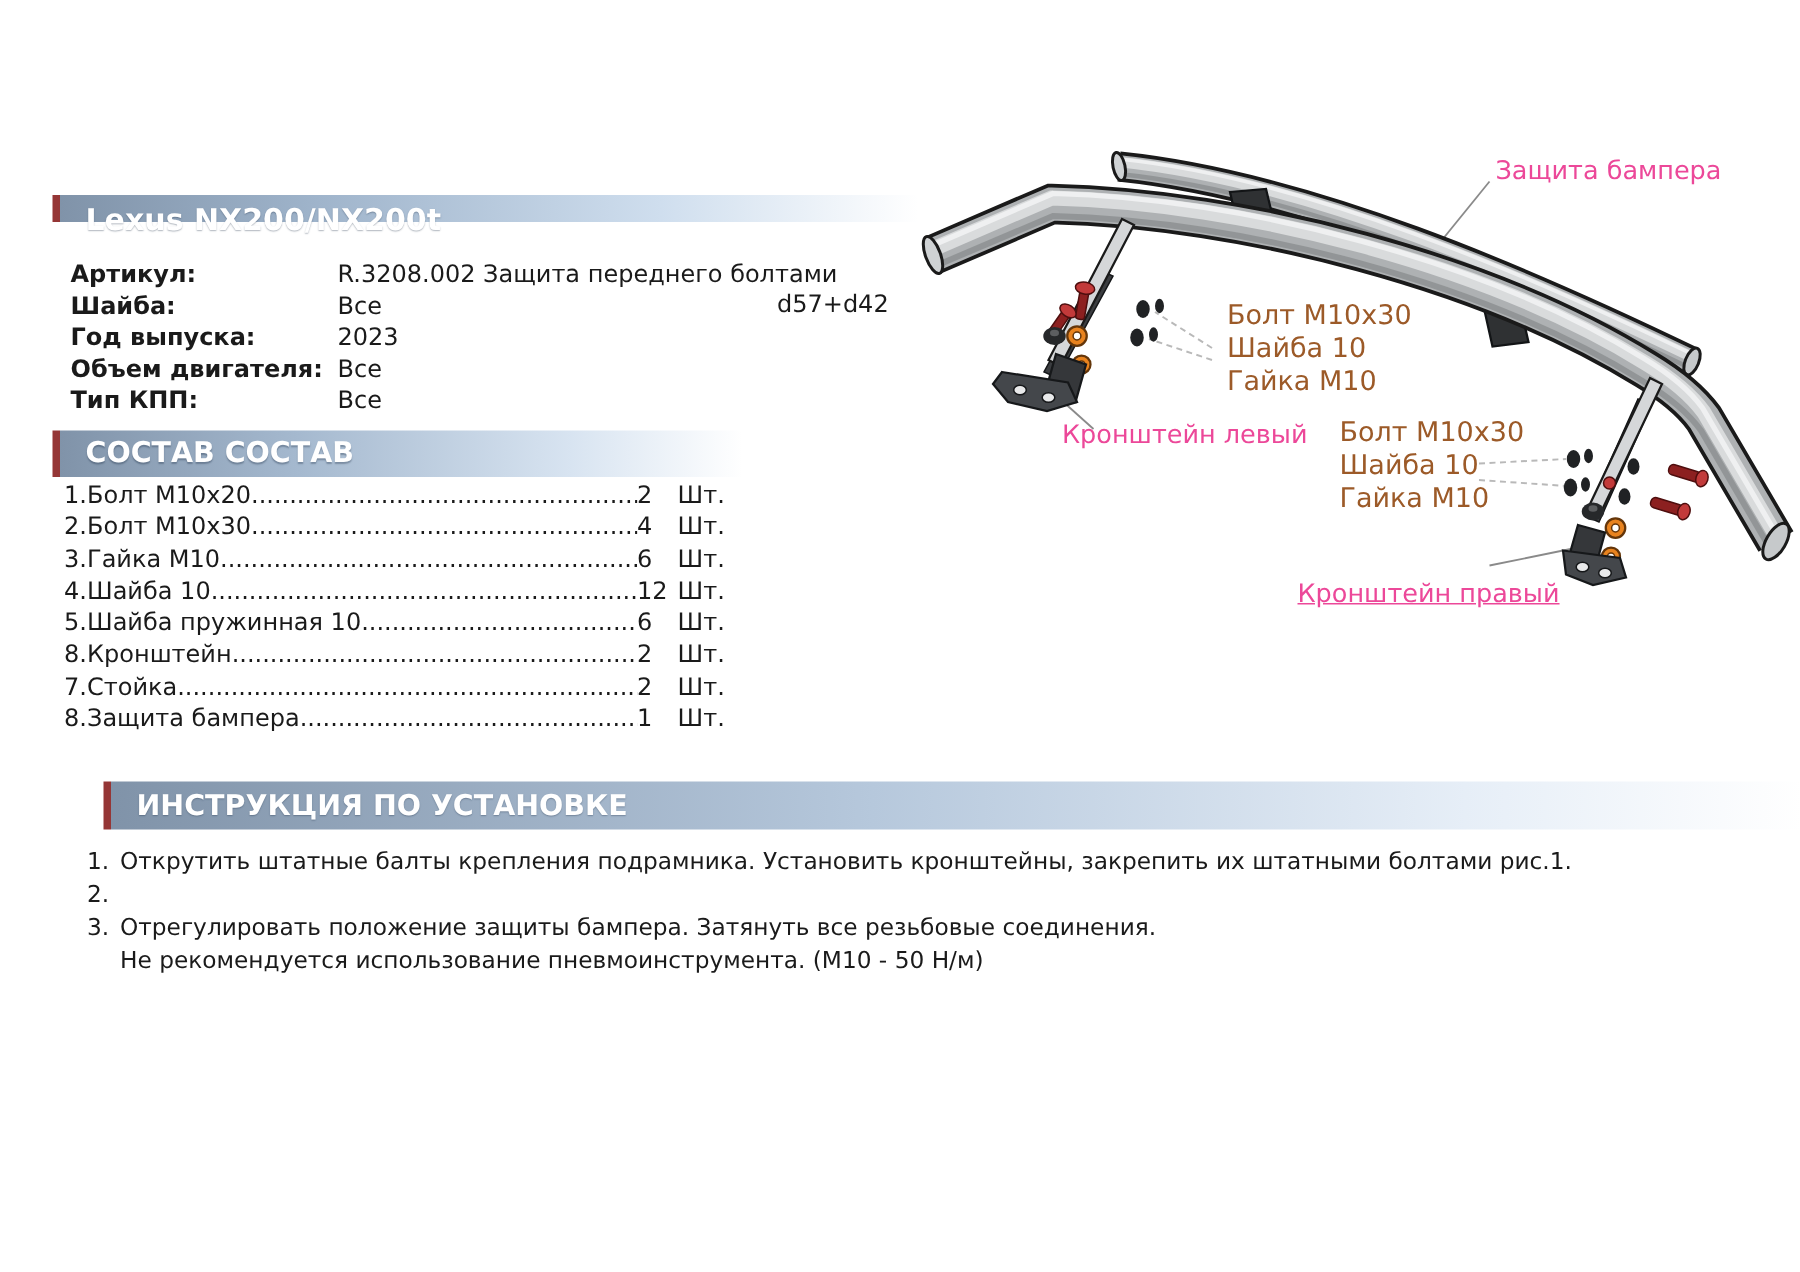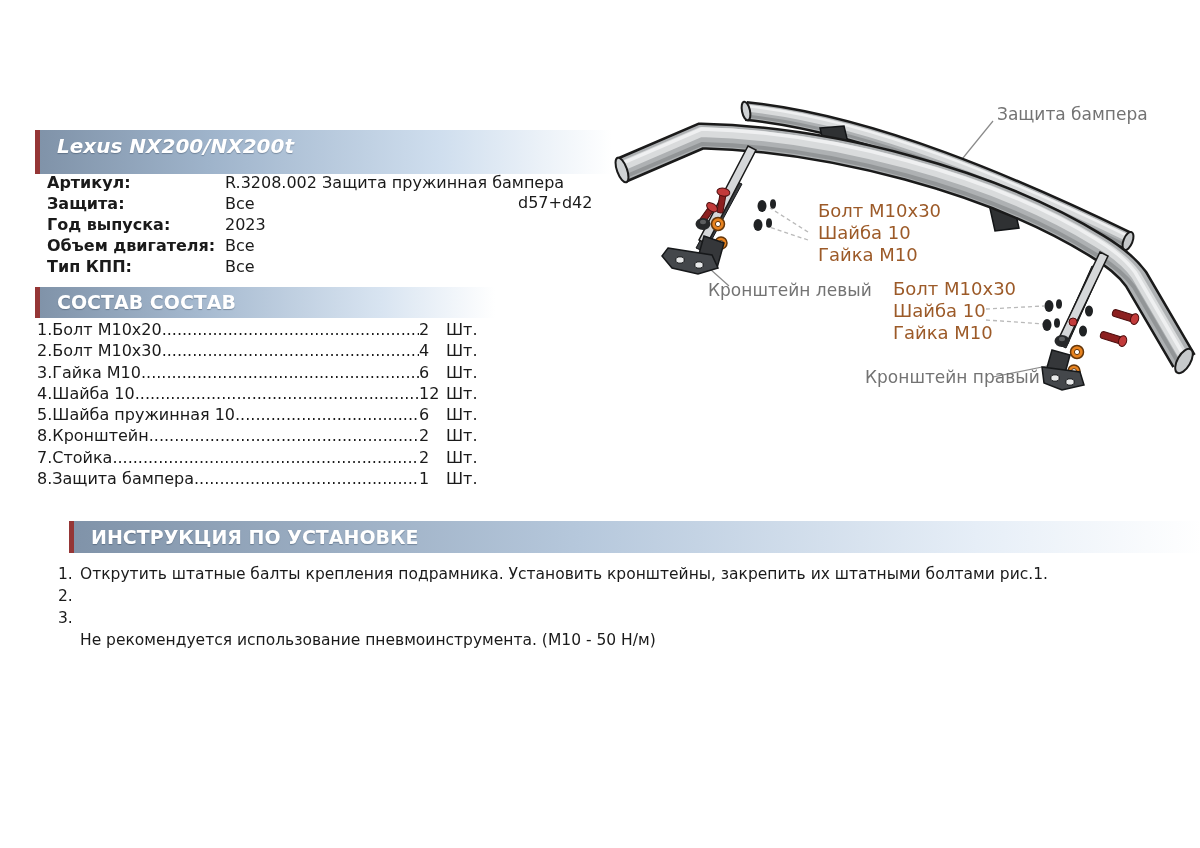--- a/index.html
+++ b/index.html
@@ -8,72 +8,71 @@
     font-family:"DejaVu Sans", sans-serif; color:#1a1a1a; overflow:hidden;
   }
   
   .bar {
     position:absolute; left:35px; border-left:5px solid #953636;
     color:#ffffff; font-weight:bold; white-space:nowrap;
     text-shadow:0 1px 1px rgba(30,45,70,.35);
   }
   .bar .bar-text { padding-left:17px; }
   .bar1 {
-    top:130px; width:572px; height:44px; line-height:33px; font-size:20px;
+    top:130px; width:572px; height:18px; line-height:33px; font-size:20px;
     background:linear-gradient(90deg,#8093a9 0%,#9fb4cb 30%,#cfdeee 70%,#ffffff 100%);
-    font-style:italic;
   }
   .bar2 {
     top:287px; width:455px; height:31px; line-height:31px; font-size:19px;
     background:linear-gradient(90deg,#8093a9 0%,#a5b9cf 35%,#d8e4f1 75%,#ffffff 100%);
   }
   .bar3 {
     top:521px; width:1128px; height:32px; line-height:32px; font-size:19px;
     background:linear-gradient(90deg,#8093a9 0%,#b6c8dc 45%,#e6eef7 80%,#ffffff 100%);
     margin-left:34px;
   }
   
   .specs { position:absolute; left:47px; top:172px; font-size:16px; line-height:21px; }
   .spec-row { display:flex; white-space:nowrap; }
   .spec-label { font-weight:bold; width:178px; }
   .spec-note { position:absolute; left:518px; top:193px; font-size:16px; }
   
   .parts { position:absolute; left:37px; top:319px; width:452px; font-size:16px; line-height:21.3px; }
-  .part-row { display:flex; align-items:baseline; }
+  .part-row { display:flex; align-items:baseline;justify-content:center; }
   .part-main { flex:0 0 382px; display:flex; overflow:hidden; align-items:baseline; }
   .part-name { white-space:nowrap; }
   .part-leader { flex:1 1 auto; overflow:hidden; white-space:nowrap; }
   .part-qty { flex:0 0 27px; }
   .part-unit { flex:none; }
   
   .instructions { position:absolute; left:58px; top:563px; font-size:15.5px; line-height:22px; }
   .step { display:flex; }
   .step-num { width:22px; flex:none; }
   .step-text { white-space:nowrap; }
   
-  .dlabel { position:absolute; font-size:17px; color:#737373; white-space:nowrap; }
+  .dlabel { position:absolute; font-size:17px; color:#ec4899; white-space:nowrap; }
   .fastener-group { position:absolute; font-size:18px; line-height:22px; color:#9c5a28; white-space:nowrap; }
   .diagram-svg { position:absolute; left:600px; top:60px; width:600px; height:420px; }
 </style>
 </head>
 <body>
 
 <div class="page">
 
   <div class="bar bar1">
     <div class="bar-text">Lexus NX200/NX200t</div>
   </div>
 
   <div class="specs">
     <div class="spec-row">
       <span class="spec-label">Артикул:</span>
-      <span class="spec-value">R.3208.002 Защита пружинная бампера</span>
-    </div>
-    <div class="spec-row">
-      <span class="spec-label">Защита:</span>
+      <span class="spec-value">R.3208.002 Защита переднего болтами</span>
+    </div>
+    <div class="spec-row">
+      <span class="spec-label">Шайба:</span>
       <span class="spec-value">Все</span>
     </div>
     <div class="spec-row">
       <span class="spec-label">Год выпуска:</span>
       <span class="spec-value">2023</span>
     </div>
     <div class="spec-row">
       <span class="spec-label">Объем двигателя:</span>
       <span class="spec-value">Все</span>
     </div>
@@ -160,20 +159,21 @@
   <div class="instructions">
     <div class="step">
       <span class="step-num">1.</span>
       <span class="step-text">Открутить штатные балты крепления подрамника. Установить кронштейны, закрепить их штатными болтами рис.1.</span>
     </div>
     <div class="step">
       <span class="step-num">2.</span>
     </div>
     <div class="step">
       <span class="step-num">3.</span>
+      <span class="step-text">Отрегулировать положение защиты бампера. Затянуть все резьбовые соединения.</span>
     </div>
     <div class="step">
       <span class="step-num"></span>
       <span class="step-text">Не рекомендуется использование пневмоинструмента. (М10 - 50 Н/м)</span>
     </div>
   </div>
 
   <svg class="diagram-svg" viewBox="600 60 600 420" xmlns="http://www.w3.org/2000/svg">
 
     <g stroke="#8a8a8a" stroke-width="1.2" fill="none">
@@ -292,15 +292,15 @@
   </div>
 
   <div class="dlabel" style="left:708px; top:280px;">Кронштейн левый</div>
 
   <div class="fastener-group" style="left:893px; top:278px;">
     <div>Болт М10х30</div>
     <div>Шайба 10</div>
     <div>Гайка М10</div>
   </div>
 
-  <div class="dlabel" style="left:865px; top:367px;">Кронштейн правый</div>
+  <div class="dlabel" style="left:865px; top:386px;text-decoration:underline;">Кронштейн правый</div>
 
 </div>
 
 </body></html>

